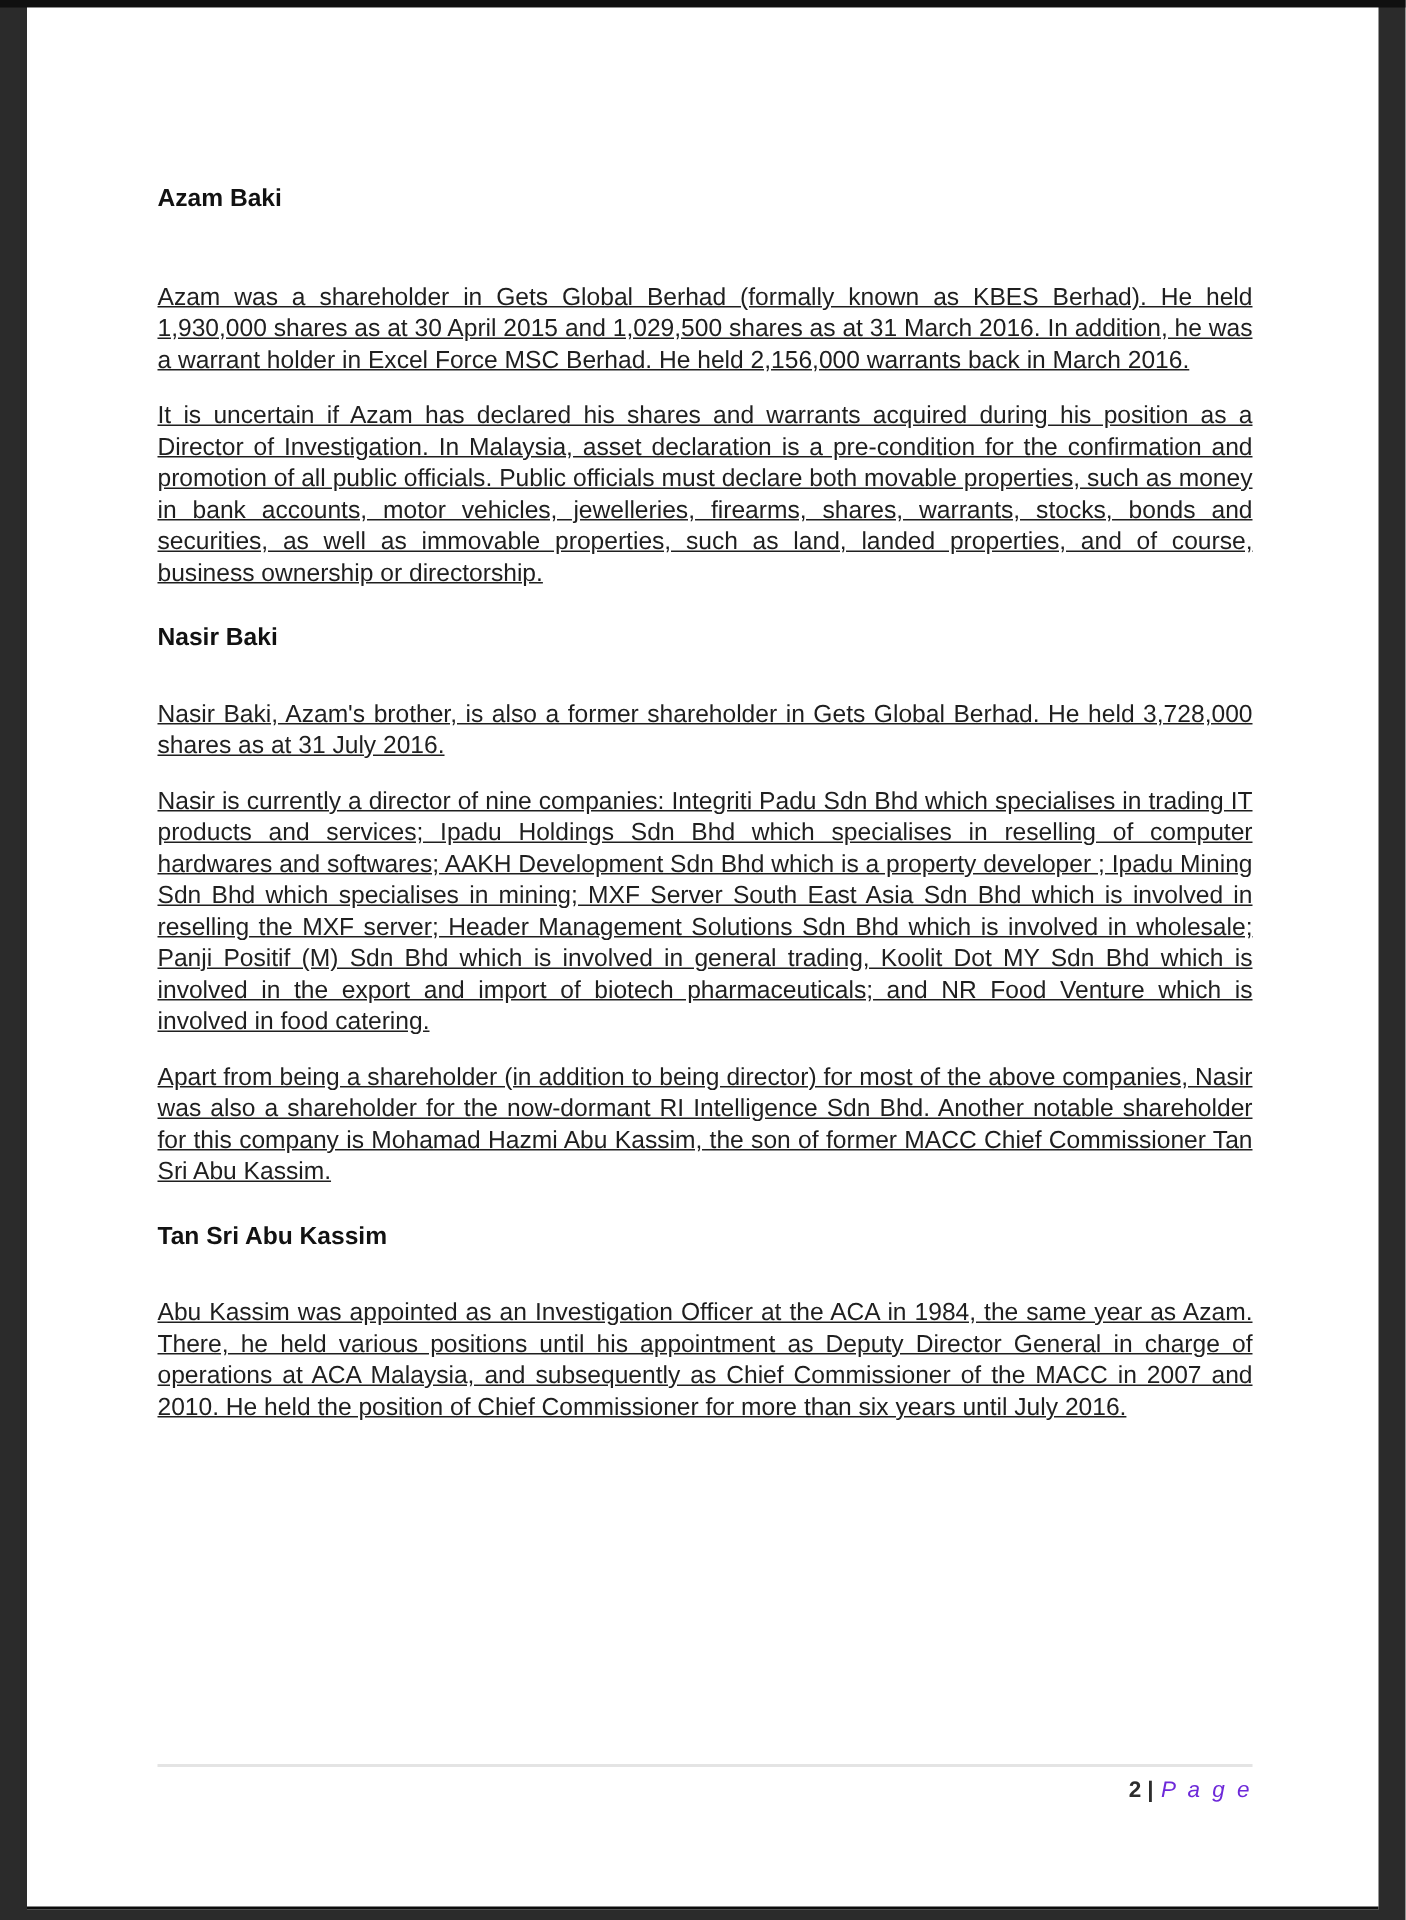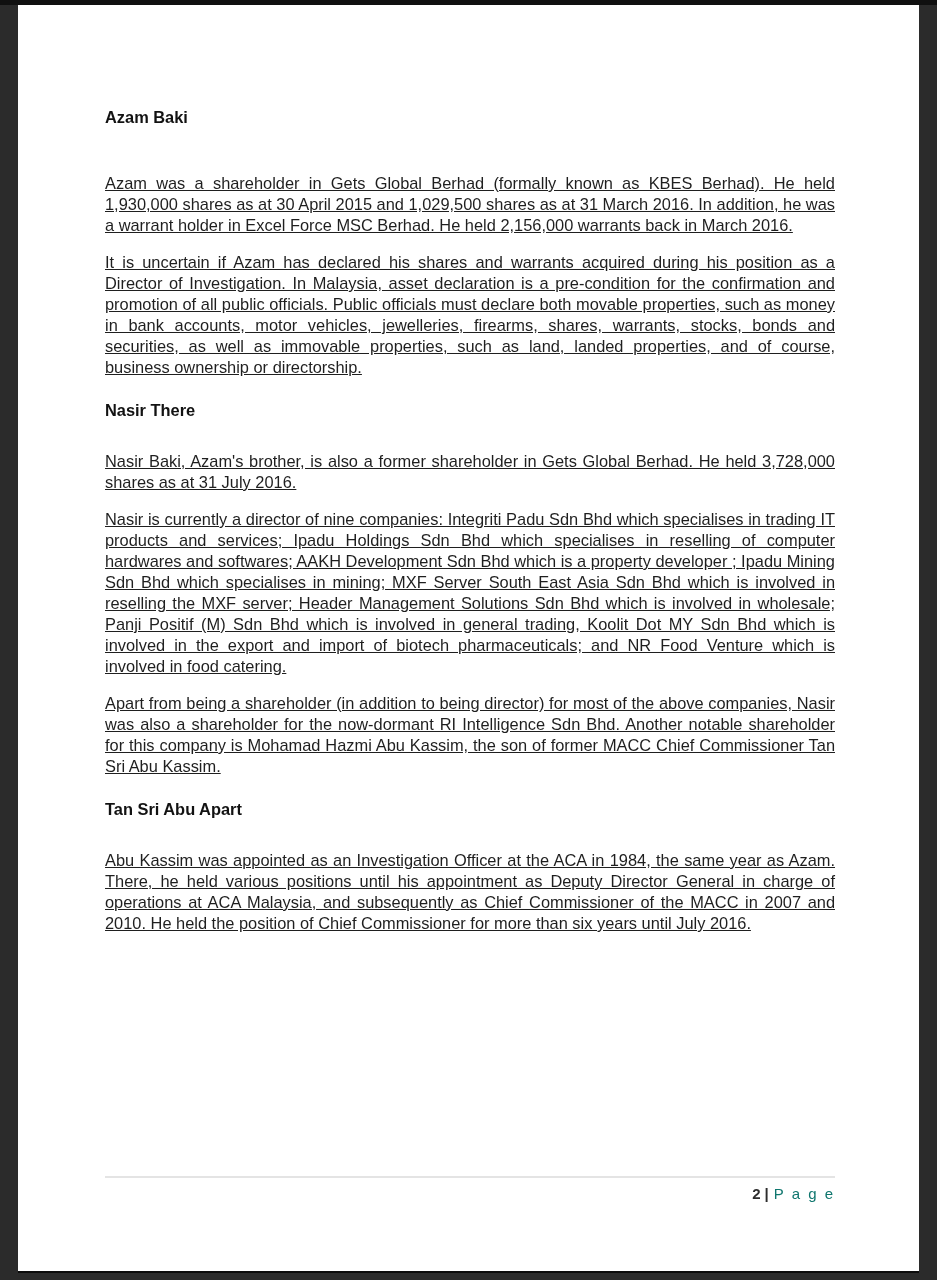--- a/index.html
+++ b/index.html
@@ -41,21 +41,21 @@
     line-height: 21px;
   }
   .sec-h {
     font-size: 16.4px;
     line-height: 21px;
     font-weight: bold;
     color: #121212;
     margin: 22px 0 30px 0;
   }
   .sec-h.first {
-    margin-top: 1px;
+    margin-top: 16px;
     margin-bottom: 45px;
   }
   .body-para {
     margin: 0 0 16px 0;
     text-align: justify;
     text-decoration: underline;
   }
   .footer {
     position: absolute;
     left: 87px;
@@ -76,43 +76,44 @@
   .pg-num {
     font-weight: bold;
     color: #2d2d2d;
   }
   .pg-sep {
     font-weight: bold;
     color: #2d2d2d;
     margin: 0 5px 0 4px;
   }
   .pg-word {
-    color: #0f766e;
+    color: #6d28d9;
     letter-spacing: 2px;
+    font-style: italic;
   }
 </style>
 </head>
 <body>
 
 <div class="top-strip"></div>
 
 <div class="page">
 
   <div class="content">
 
     <div class="sec-h first">Azam Baki</div>
     <p class="body-para">Azam was a shareholder in Gets Global Berhad (formally known as KBES Berhad). He held 1,930,000 shares as at 30 April 2015 and 1,029,500 shares as at 31 March 2016. In addition, he was a warrant holder in Excel Force MSC Berhad. He held 2,156,000 warrants back in March 2016.</p>
     <p class="body-para">It is uncertain if Azam has declared his shares and warrants acquired during his position as a Director of Investigation. In Malaysia, asset declaration is a pre-condition for the confirmation and promotion of all public officials. Public officials must declare both movable properties, such as money in bank accounts, motor vehicles, jewelleries, firearms, shares, warrants, stocks, bonds and securities, as well as immovable properties, such as land, landed properties, and of course, business ownership or directorship.</p>
 
-    <div class="sec-h">Nasir There</div>
+    <div class="sec-h">Nasir Baki</div>
     <p class="body-para">Nasir Baki, Azam's brother, is also a former shareholder in Gets Global Berhad. He held 3,728,000 shares as at 31 July 2016.</p>
     <p class="body-para">Nasir is currently a director of nine companies: Integriti Padu Sdn Bhd which specialises in trading IT products and services; Ipadu Holdings Sdn Bhd which specialises in reselling of computer hardwares and softwares; AAKH Development Sdn Bhd which is a property developer ; Ipadu Mining Sdn Bhd which specialises in mining; MXF Server South East Asia Sdn Bhd which is involved in reselling the MXF server; Header Management Solutions Sdn Bhd which is involved in wholesale; Panji Positif (M) Sdn Bhd which is involved in general trading, Koolit Dot MY Sdn Bhd which is involved in the export and import of biotech pharmaceuticals; and NR Food Venture which is involved in food catering.</p>
     <p class="body-para">Apart from being a shareholder (in addition to being director) for most of the above companies, Nasir was also a shareholder for the now-dormant RI Intelligence Sdn Bhd. Another notable shareholder for this company is Mohamad Hazmi Abu Kassim, the son of former MACC Chief Commissioner Tan Sri Abu Kassim.</p>
 
-    <div class="sec-h">Tan Sri Abu Apart</div>
+    <div class="sec-h">Tan Sri Abu Kassim</div>
     <p class="body-para">Abu Kassim was appointed as an Investigation Officer at the ACA in 1984, the same year as Azam. There, he held various positions until his appointment as Deputy Director General in charge of operations at ACA Malaysia, and subsequently as Chief Commissioner of the MACC in 2007 and 2010. He held the position of Chief Commissioner for more than six years until July 2016.</p>
 
   </div>
 
   <div class="footer">
     <div class="footer-rule"></div>
     <div class="footer-text">
       <span class="pg-num">2</span><span class="pg-sep">|</span><span class="pg-word">P a g e</span>
     </div>
   </div>

